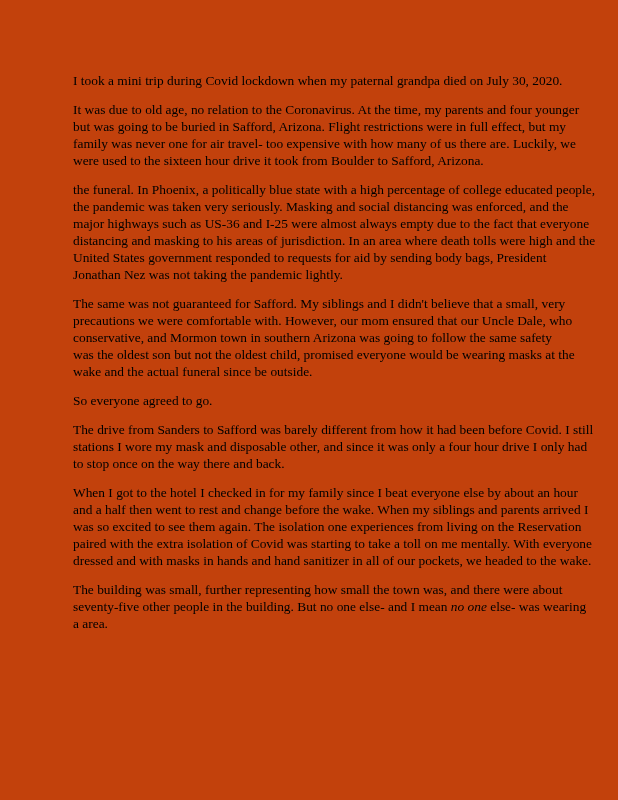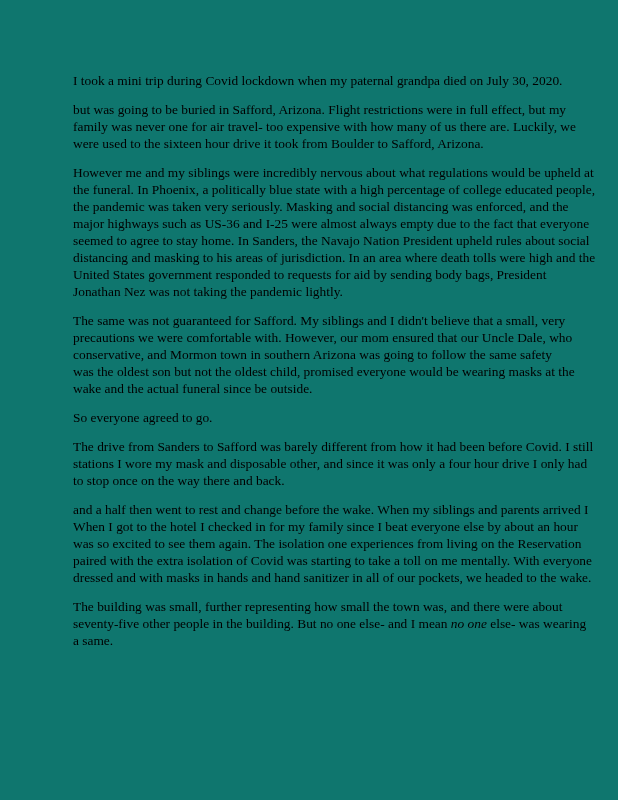--- a/index.html
+++ b/index.html
@@ -11,21 +11,21 @@
     height: 800px;
     background: #ffffff;
     position: relative;
     overflow: hidden;
     font-family: "Liberation Serif", "DejaVu Serif", serif;
     color: #000000;
   }
   .page {
     position: absolute;
     inset: 0;
-    background: #0f766e;
+    background: #c2410c;
   }
   .text-block {
     position: absolute;
     left: 73px;
     top: 72px;
     width: 478px;
     font-size: 13.4px;
     line-height: 17px;
     color: #000000;
   }
@@ -45,55 +45,54 @@
 </style>
 </head>
 <body>
 
 <div class="page">
   <div class="text-block">
       <div class="paragraph">
         <div class="line"><span>I took a mini trip during Covid lockdown when my paternal grandpa died on July 30, 2020.</span></div>
       </div>
       <div class="paragraph">
+        <div class="line"><span>It was due to old age, no relation to the Coronavirus. At the time, my parents and four younger</span></div>
         <div class="line"><span>but was going to be buried in Safford, Arizona. Flight restrictions were in full effect, but my</span></div>
         <div class="line"><span>family was never one for air travel- too expensive with how many of us there are. Luckily, we</span></div>
         <div class="line"><span>were used to the sixteen hour drive it took from Boulder to Safford, Arizona.</span></div>
       </div>
       <div class="paragraph">
-        <div class="line"><span>However me and my siblings were incredibly nervous about what regulations would be upheld at</span></div>
         <div class="line"><span>the funeral. In Phoenix, a politically blue state with a high percentage of college educated people,</span></div>
         <div class="line"><span>the pandemic was taken very seriously. Masking and social distancing was enforced, and the</span></div>
         <div class="line"><span>major highways such as US-36 and I-25 were almost always empty due to the fact that everyone</span></div>
-        <div class="line"><span>seemed to agree to stay home. In Sanders, the Navajo Nation President upheld rules about social</span></div>
         <div class="line"><span>distancing and masking to his areas of jurisdiction. In an area where death tolls were high and the</span></div>
         <div class="line"><span>United States government responded to requests for aid by sending body bags, President</span></div>
         <div class="line"><span>Jonathan Nez was not taking the pandemic lightly.</span></div>
       </div>
       <div class="paragraph">
         <div class="line"><span>The same was not guaranteed for Safford. My siblings and I didn't believe that a small, very</span></div>
         <div class="line"><span>precautions we were comfortable with. However, our mom ensured that our Uncle Dale, who</span></div>
         <div class="line"><span>conservative, and Mormon town in southern Arizona was going to follow the same safety</span></div>
         <div class="line"><span>was the oldest son but not the oldest child, promised everyone would be wearing masks at the</span></div>
         <div class="line"><span>wake and the actual funeral since be outside.</span></div>
       </div>
       <div class="paragraph">
         <div class="line"><span>So everyone agreed to go.</span></div>
       </div>
       <div class="paragraph">
         <div class="line"><span>The drive from Sanders to Safford was barely different from how it had been before Covid. I still</span></div>
         <div class="line"><span>stations I wore my mask and disposable other, and since it was only a four hour drive I only had</span></div>
         <div class="line"><span>to stop once on the way there and back.</span></div>
       </div>
       <div class="paragraph">
+        <div class="line"><span>When I got to the hotel I checked in for my family since I beat everyone else by about an hour</span></div>
         <div class="line"><span>and a half then went to rest and change before the wake. When my siblings and parents arrived I</span></div>
-        <div class="line"><span>When I got to the hotel I checked in for my family since I beat everyone else by about an hour</span></div>
         <div class="line"><span>was so excited to see them again. The isolation one experiences from living on the Reservation</span></div>
         <div class="line"><span>paired with the extra isolation of Covid was starting to take a toll on me mentally. With everyone</span></div>
         <div class="line"><span>dressed and with masks in hands and hand sanitizer in all of our pockets, we headed to the wake.</span></div>
       </div>
       <div class="paragraph">
         <div class="line"><span>The building was small, further representing how small the town was, and there were about</span></div>
         <div class="line"><span>seventy-five other people in the building. But no one else- and I mean </span><span class="italic">no one</span><span> else- was wearing</span></div>
-        <div class="line"><span>a same.</span></div>
+        <div class="line"><span>a area.</span></div>
       </div>
     </div>
 </div>
 
 </body></html>

